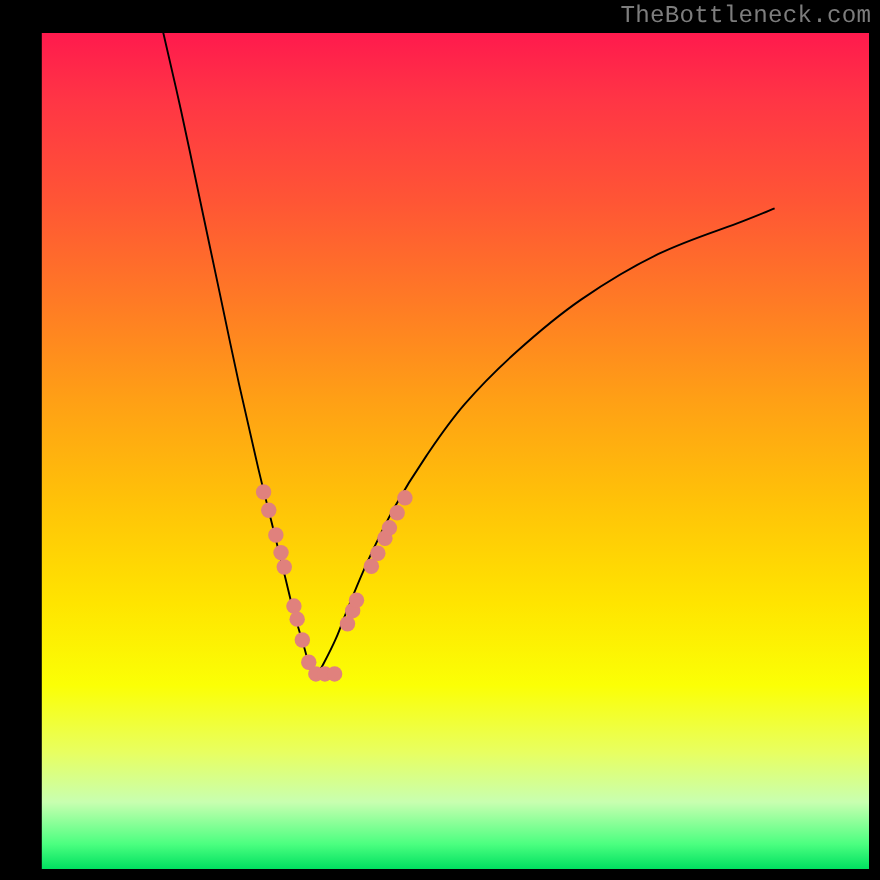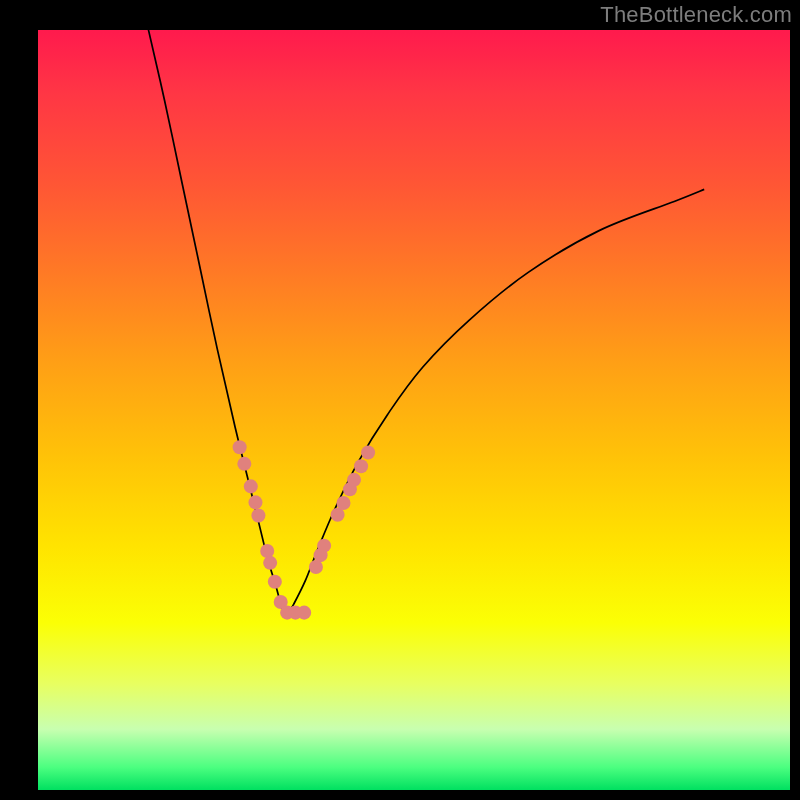--- a/index.html
+++ b/index.html
@@ -9,20 +9,21 @@
     height: 800px;
     overflow: hidden;
     background: #000;
     font-family: Arial, Helvetica, sans-serif;
   }
   .stage {
     position: relative;
     width: 800px;
     height: 624px;
     background: #000;
+    font-family: Liberation Mono, monospace;
   }
   .plot-area {
     position: absolute;
     background: linear-gradient(to bottom,
       #ff1a4d 0%,
       #ff3545 8%,
       #ff5535 20%,
       #ff7a25 32%,
       #ffa015 44%,
       #ffc208 56%,

